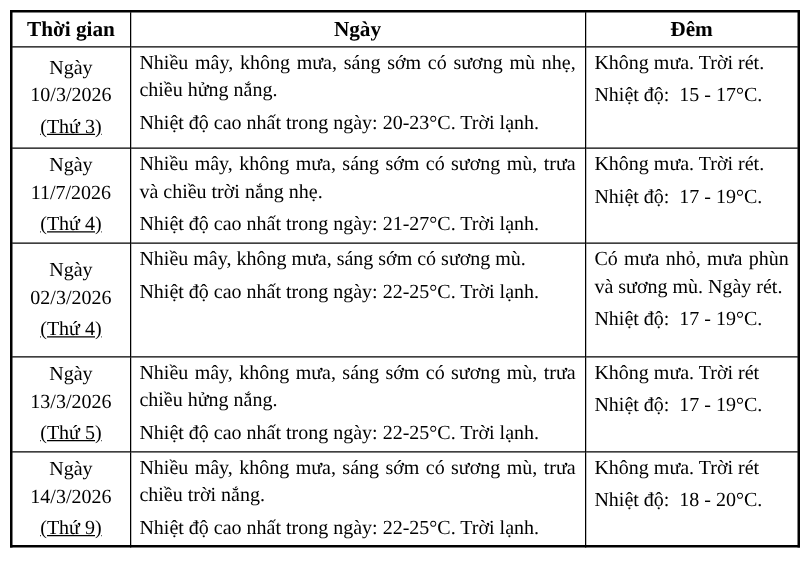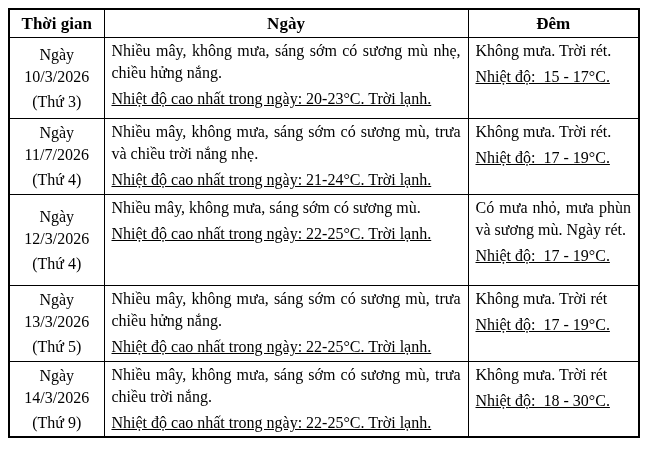--- a/index.html
+++ b/index.html
@@ -40,27 +40,27 @@
   td {
     font-size: 16px;
     line-height: 22px;
     vertical-align: top;
   }
   td.time-cell {
     text-align: center;
     vertical-align: middle;
     padding: 2px;
   }
-  td.time-cell .weekday { margin-top: 3px; }
+  td.time-cell .weekday { margin-top: 3px; text-decoration: underline; }
   td.day-cell, td.night-cell {
     padding: 2px 7px 2px 7px;
     margin-top: 27px;
   }
   .desc { text-align: justify; }
-  .temp { margin-top: 4px; white-space: pre-wrap; text-decoration: underline; }
+  .temp { margin-top: 4px; white-space: pre-wrap; }
   tr.rh1 { height: 81px; }
   tr.rh2 { height: 76px; }
   tr.rh3 { height: 91px; }
   tr.rh4 { height: 76px; }
   tr.rh5 { height: 72px; }
 </style>
 </head>
 <body>
 
 <table class="forecast">
@@ -93,31 +93,31 @@
       </td>
     </tr>
     <tr class="rh2">
       <td class="time-cell">
         <div>Ngày</div>
         <div>11/7/2026</div>
         <div class="weekday">(Thứ 4)</div>
       </td>
       <td class="day-cell">
         <div class="desc">Nhiều mây, không mưa, sáng sớm có sương mù, trưa và chiều trời nắng nhẹ.</div>
-        <div class="temp">Nhiệt độ cao nhất trong ngày: 21-24°C. Trời lạnh.</div>
+        <div class="temp">Nhiệt độ cao nhất trong ngày: 21-27°C. Trời lạnh.</div>
       </td>
       <td class="night-cell">
         <div class="desc">Không mưa. Trời rét.</div>
         <div class="temp">Nhiệt độ:  17 - 19°C.</div>
       </td>
     </tr>
     <tr class="rh3">
       <td class="time-cell">
         <div>Ngày</div>
-        <div>12/3/2026</div>
+        <div>02/3/2026</div>
         <div class="weekday">(Thứ 4)</div>
       </td>
       <td class="day-cell">
         <div class="desc">Nhiều mây, không mưa, sáng sớm có sương mù.</div>
         <div class="temp">Nhiệt độ cao nhất trong ngày: 22-25°C. Trời lạnh.</div>
       </td>
       <td class="night-cell">
         <div class="desc">Có mưa nhỏ, mưa phùn và sương mù. Ngày rét.</div>
         <div class="temp">Nhiệt độ:  17 - 19°C.</div>
       </td>
@@ -142,17 +142,17 @@
         <div>Ngày</div>
         <div>14/3/2026</div>
         <div class="weekday">(Thứ 9)</div>
       </td>
       <td class="day-cell">
         <div class="desc">Nhiều mây, không mưa, sáng sớm có sương mù, trưa chiều trời nắng.</div>
         <div class="temp">Nhiệt độ cao nhất trong ngày: 22-25°C. Trời lạnh.</div>
       </td>
       <td class="night-cell">
         <div class="desc">Không mưa. Trời rét</div>
-        <div class="temp">Nhiệt độ:  18 - 30°C.</div>
+        <div class="temp">Nhiệt độ:  18 - 20°C.</div>
       </td>
     </tr>
   </tbody>
 </table>
 
 </body></html>

